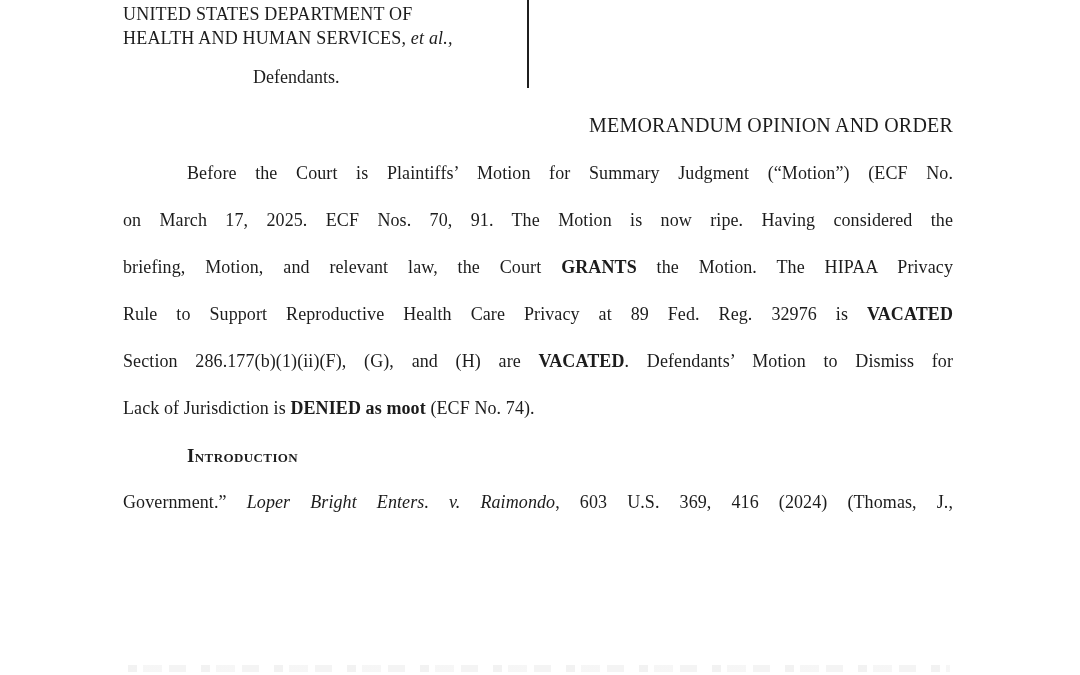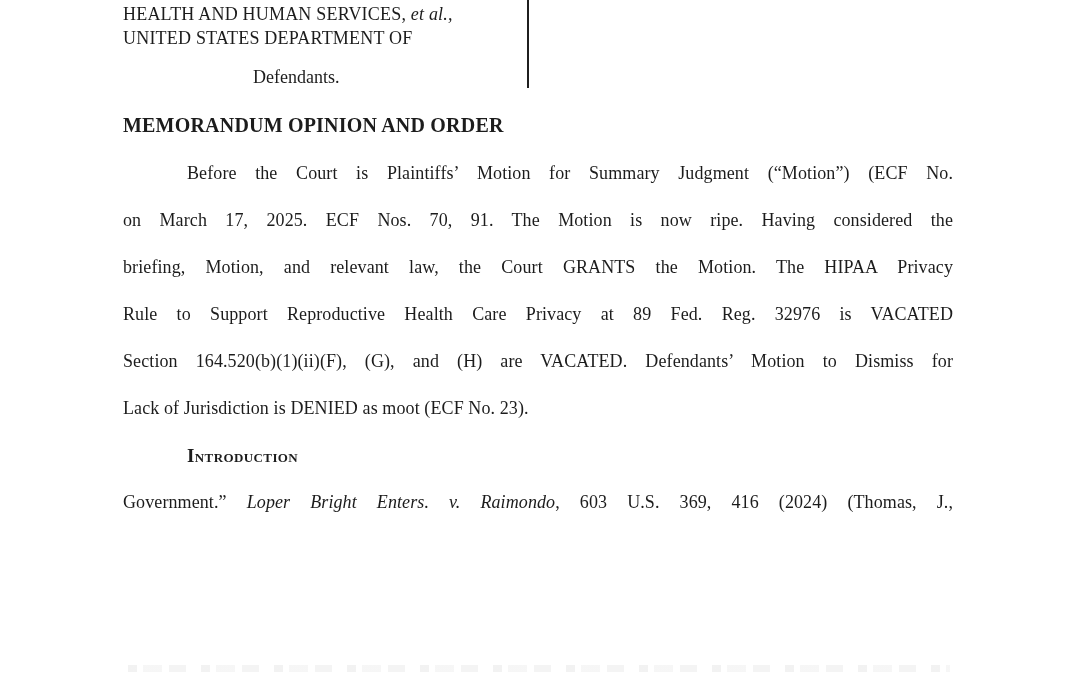--- a/index.html
+++ b/index.html
@@ -25,78 +25,78 @@
     font-size: 18px; line-height: 22px; margin-left: 37px;
   }
   .caption-rule {
     position: absolute; left: 527px; top: 0; width: 2px; height: 88px;
     background: #1f1f1f;
   }
 
   
   .doc-heading {
     position: absolute; left: 123px; top: 113px; width: 830px;
-    text-align: left; font-weight: bold; font-size: 20px; line-height: 24px;
+    text-align: right; font-weight: normal; font-size: 20px; line-height: 24px;
     letter-spacing: 0.2px;
   }
 
   
   .body-col {
     position: absolute; left: 123px; top: 150px; width: 830px;
     font-size: 18px; letter-spacing: 0.1px;
   }
   .body-col .line {
     line-height: 47px; height: 47px; overflow: hidden;
     text-align: justify; text-align-last: justify;
     white-space: normal;
   }
   .body-col .line.noj { text-align: left; text-align-last: left; }
   .body-col .line.indent { text-indent: 64px; }
   .body-col .line.section {
     font-variant: small-caps; font-weight: bold;
     text-indent: 64px; text-align: center; text-align-last: left;
     font-size: 19px; letter-spacing: 0.4px;
   }
-  .b { font-weight: normal; }
+  .b { font-weight: bold; }
   .i { font-style: italic; }
 
   
   .clipped-line {
     position: absolute; left: 128px; top: 665px; width: 822px; height: 7px;
     background: repeating-linear-gradient(90deg,
       rgba(0,0,0,0.18) 0 9px, transparent 9px 15px,
       rgba(0,0,0,0.12) 15px 34px, transparent 34px 41px,
       rgba(0,0,0,0.16) 41px 58px, transparent 58px 73px);
     opacity: 0.28;
   }
 </style>
 </head>
 <body>
 
 <div class="page">
 
   <div class="caption-lines">
+      <div class="line"><span>UNITED STATES DEPARTMENT OF</span></div>
       <div class="line"><span>HEALTH AND HUMAN SERVICES, </span><span class="i">et al.,</span></div>
-      <div class="line"><span>UNITED STATES DEPARTMENT OF</span></div>
     </div>
 
   <div class="caption-role">Defendants.</div>
 
   <div class="caption-rule"></div>
 
   <div class="doc-heading">MEMORANDUM OPINION AND ORDER</div>
 
   <div class="body-col">
       <div>
         <div class="line indent"><span>Before the Court is Plaintiffs’ Motion for Summary Judgment (“Motion”) (ECF No.</span></div>
         <div class="line"><span>on March 17, 2025. ECF Nos. 70, 91. The Motion is now ripe. Having considered the</span></div>
         <div class="line"><span>briefing, Motion, and relevant law, the Court </span><span class="b">GRANTS</span><span> the Motion. The HIPAA Privacy</span></div>
         <div class="line"><span>Rule to Support Reproductive Health Care Privacy at 89 Fed. Reg. 32976 is </span><span class="b">VACATED</span></div>
-        <div class="line"><span>Section 164.520(b)(1)(ii)(F), (G), and (H) are </span><span class="b">VACATED</span><span>. Defendants’ Motion to Dismiss for</span></div>
-        <div class="line noj"><span>Lack of Jurisdiction is </span><span class="b">DENIED as moot</span><span> (ECF No. 23).</span></div>
+        <div class="line"><span>Section 286.177(b)(1)(ii)(F), (G), and (H) are </span><span class="b">VACATED</span><span>. Defendants’ Motion to Dismiss for</span></div>
+        <div class="line noj"><span>Lack of Jurisdiction is </span><span class="b">DENIED as moot</span><span> (ECF No. 74).</span></div>
       </div>
       <div class="line section">Introduction</div>
       <div>
         <div class="line"><span>Government.” </span><span class="i">Loper Bright Enters. v. Raimondo</span><span>, 603 U.S. 369, 416 (2024) (Thomas, J.,</span></div>
       </div>
     </div>
 
   <div class="clipped-line"></div>
 
 </div>

